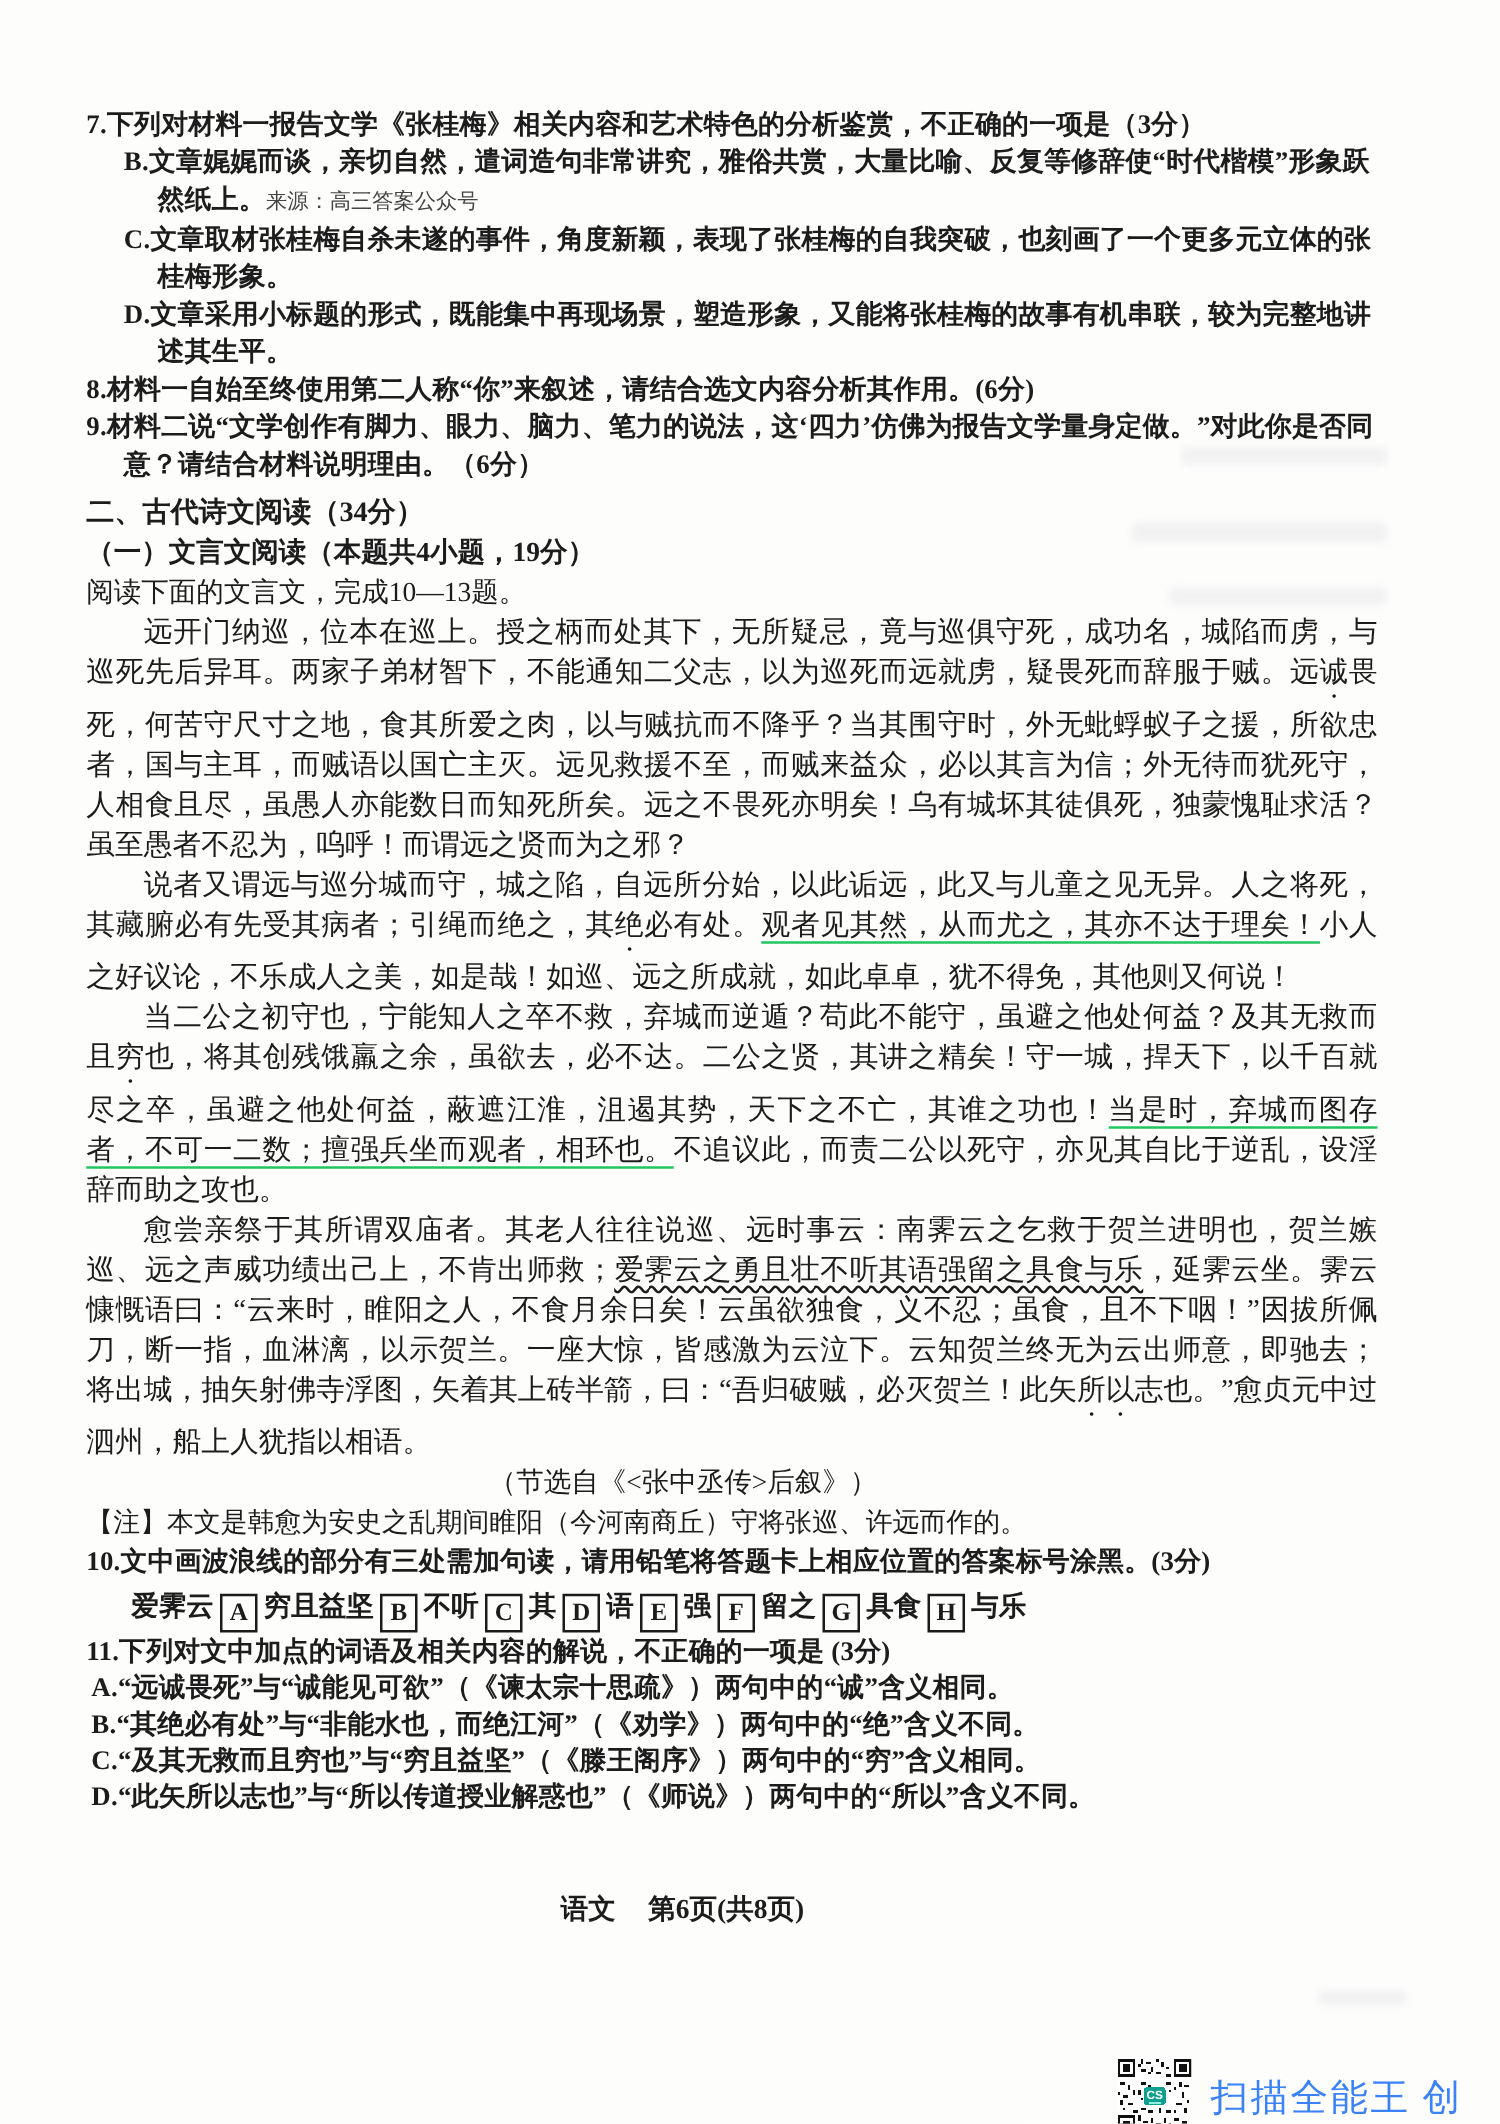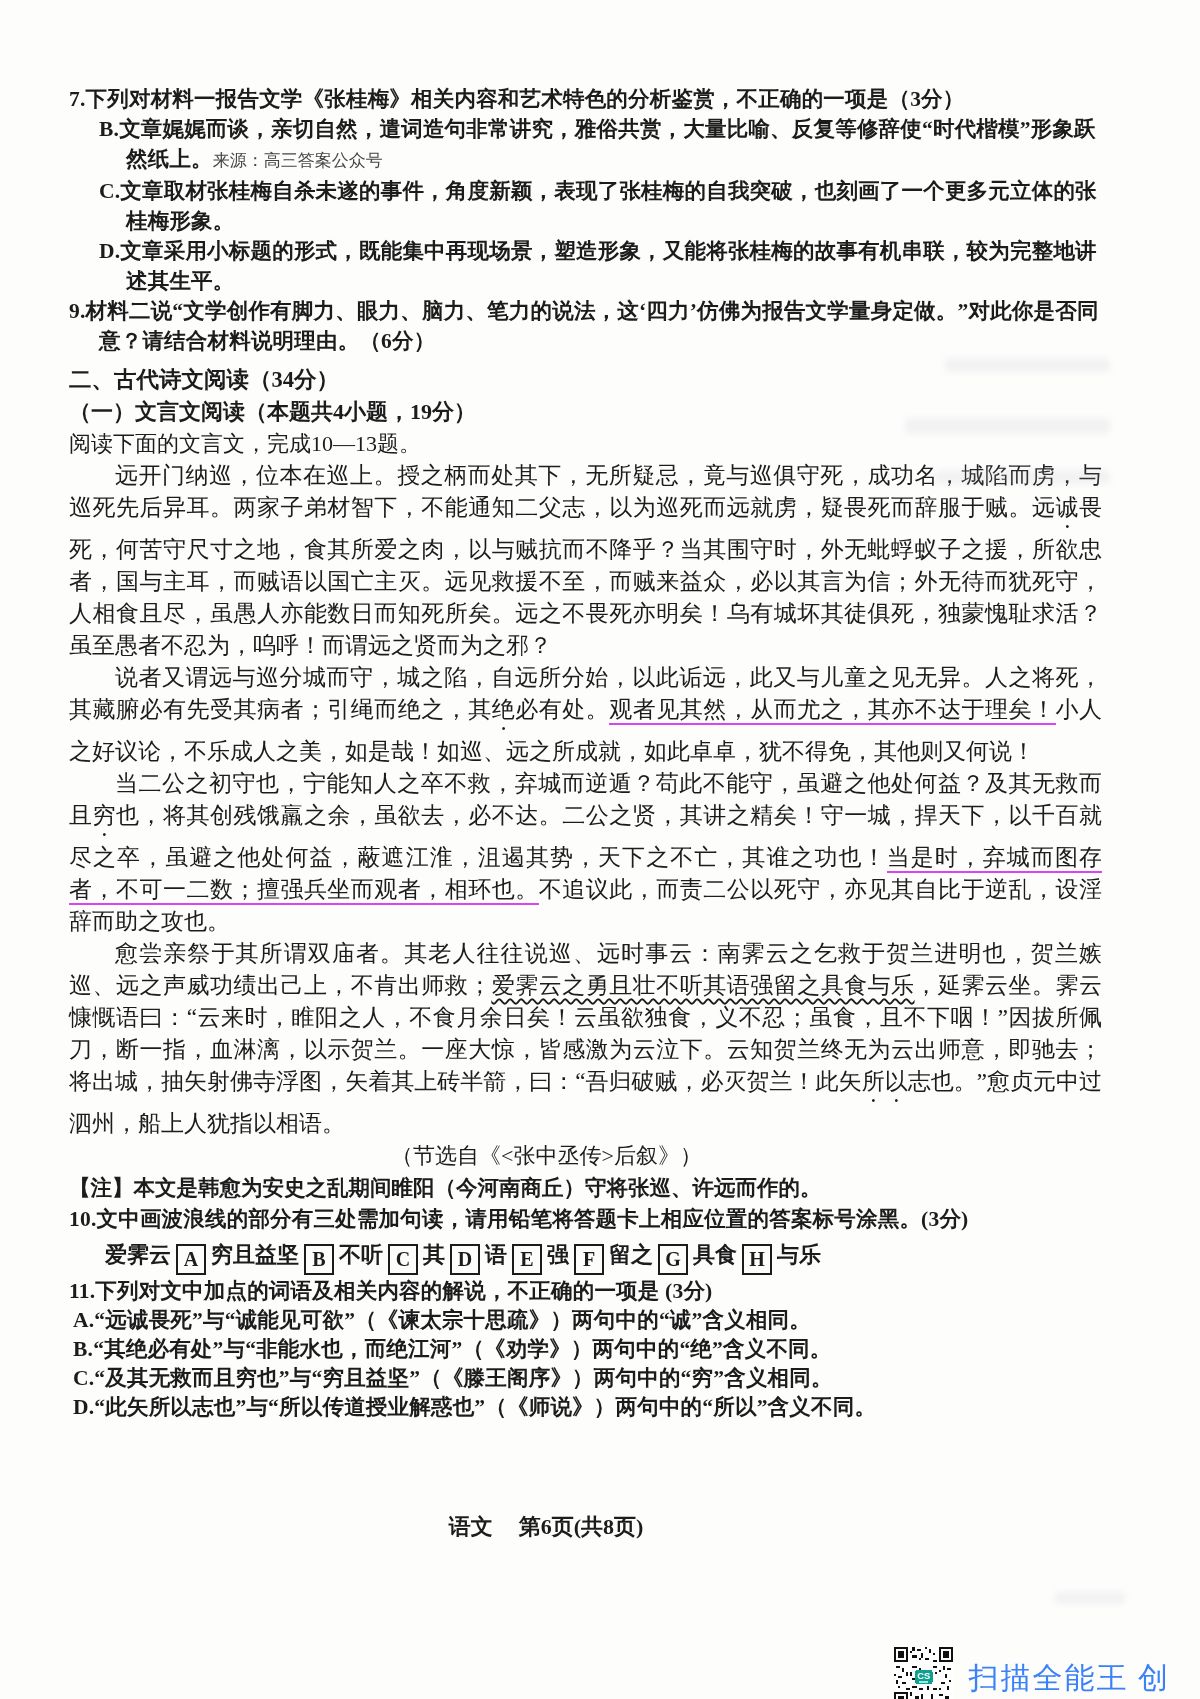--- a/index.html
+++ b/index.html
@@ -16,22 +16,22 @@
   .opt{padding-left:57px;text-indent:-27px;}
   .opt2{padding-left:30px;text-indent:-26px;line-height:29px;}
   .wm{font-size:17px;font-weight:400;color:#444;letter-spacing:0;}
   .sec-title{font-size:22.5px;line-height:32px;font-weight:800;margin-top:8px;}
   .sec-sub{font-size:22px;line-height:32px;font-weight:800;}
   .sec-note{font-size:22px;line-height:32px;font-weight:500;}
   
   .passage p{margin:0;text-indent:2em;font-size:23px;line-height:32px;
     font-weight:400;text-align:justify;}
   .attribution{font-size:22px;line-height:32px;text-align:center;padding-right:78px;font-weight:500;}
-  .note-line{font-size:21.5px;line-height:32px;font-weight:700;}
-  .seg-u{border-bottom:2px solid #d946ef;padding-bottom:1px;}
+  .note-line{font-size:21.5px;line-height:32px;font-weight:400;}
+  .seg-u{border-bottom:2px solid #22c55e;padding-bottom:1px;}
   .seg-wavy{text-decoration:underline;text-decoration-style:wavy;
     text-decoration-thickness:1.5px;text-underline-offset:5px;}
   .seg-dot{-webkit-text-emphasis:filled dot #1b1b1b;-webkit-text-emphasis-position:under left;
     text-emphasis:filled dot #1b1b1b;text-emphasis-position:under left;}
   
   .q10-line{margin-left:36px;line-height:42px;font-size:22px;font-weight:600;}
   .qbox{display:inline-block;border:2px solid #1b1b1b;min-width:20px;height:27px;
     line-height:27px;text-align:center;padding:0 3px;margin:0 5px;
     vertical-align:-4px;font-weight:700;font-size:20px;}
   
@@ -47,20 +47,21 @@
 <body>
 
 <div class="sheet">
   <div class="content">
 
     <div class="q hang"><span>7.</span><span>下列对材料一报告文学《张桂梅》相关内容和艺术特色的分析鉴赏，不正确的一项是（3分）</span></div>
     <div class="q opt"><span>B.</span><span>文章娓娓而谈，亲切自然，遣词造句非常讲究，雅俗共赏，大量比喻、反复等修辞使“时代楷模”形象跃然纸上。</span><span class="wm">来源：高三答案公众号</span></div>
     <div class="q opt"><span>C.</span><span>文章取材张桂梅自杀未遂的事件，角度新颖，表现了张桂梅的自我突破，也刻画了一个更多元立体的张桂梅形象。</span></div>
     <div class="q opt"><span>D.</span><span>文章采用小标题的形式，既能集中再现场景，塑造形象，又能将张桂梅的故事有机串联，较为完整地讲述其生平。</span></div>
 
+    <div class="q hang"><span>8.</span><span>材料一自始至终使用第二人称“你”来叙述，请结合选文内容分析其作用。(6分)</span></div>
     <div class="q hang"><span>9.</span><span>材料二说“文学创作有脚力、眼力、脑力、笔力的说法，这‘四力’仿佛为报告文学量身定做。”对此你是否同意？请结合材料说明理由。（6分）</span></div>
 
     <div class="sec-title">二、古代诗文阅读（34分）</div>
     <div class="sec-sub">（一）文言文阅读（本题共4小题，19分）</div>
     <div class="sec-note">阅读下面的文言文，完成10—13题。</div>
 
     <div class="passage">
         <p><span>远开门纳巡，位本在巡上。授之柄而处其下，无所疑忌，竟与巡俱守死，成功名，城陷而虏，与巡死先后异耳。两家子弟材智下，不能通知二父志，以为巡死而远就虏，疑畏死而辞服于贼。远</span><span class="seg-dot">诚</span><span>畏死，何苦守尺寸之地，食其所爱之肉，以与贼抗而不降乎？当其围守时，外无蚍蜉蚁子之援，所欲忠者，国与主耳，而贼语以国亡主灭。远见救援不至，而贼来益众，必以其言为信；外无待而犹死守，人相食且尽，虽愚人亦能数日而知死所矣。远之不畏死亦明矣！乌有城坏其徒俱死，独蒙愧耻求活？虽至愚者不忍为，呜呼！而谓远之贤而为之邪？</span></p>
         <p><span>说者又谓远与巡分城而守，城之陷，自远所分始，以此诟远，此又与儿童之见无异。人之将死，其藏腑必有先受其病者；引绳而绝之，其</span><span class="seg-dot">绝</span><span>必有处。</span><span class="seg-u">观者见其然，从而尤之，其亦不达于理矣！</span><span>小人之好议论，不乐成人之美，如是哉！如巡、远之所成就，如此卓卓，犹不得免，其他则又何说！</span></p>
         <p><span>当二公之初守也，宁能知人之卒不救，弃城而逆遁？苟此不能守，虽避之他处何益？及其无救而且</span><span class="seg-dot">穷</span><span>也，将其创残饿羸之余，虽欲去，必不达。二公之贤，其讲之精矣！守一城，捍天下，以千百就尽之卒，虽避之他处何益，蔽遮江淮，沮遏其势，天下之不亡，其谁之功也！</span><span class="seg-u">当是时，弃城而图存者，不可一二数；擅强兵坐而观者，相环也。</span><span>不追议此，而责二公以死守，亦见其自比于逆乱，设淫辞而助之攻也。</span></p>

